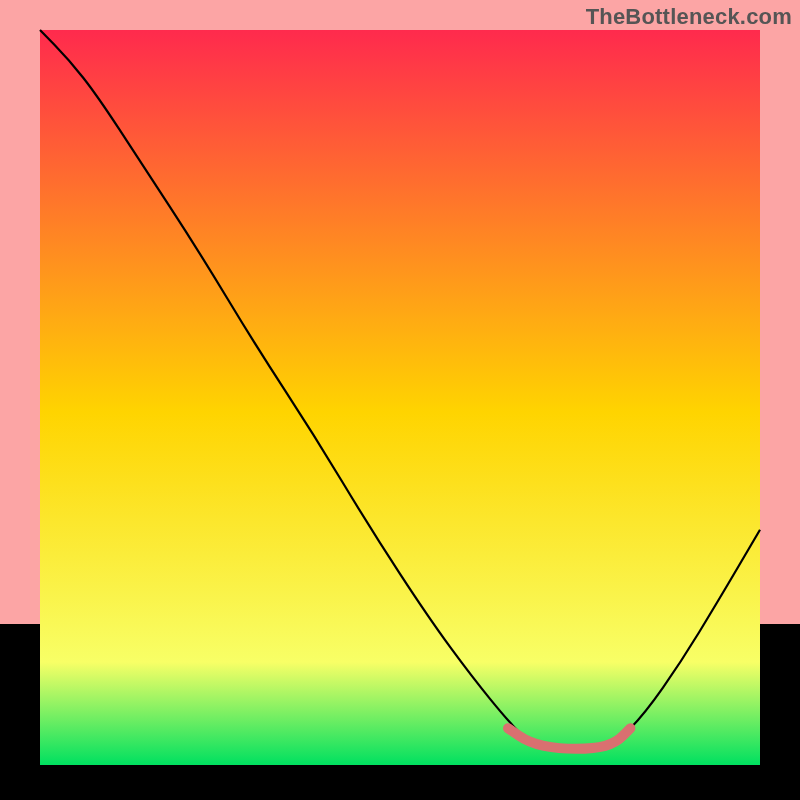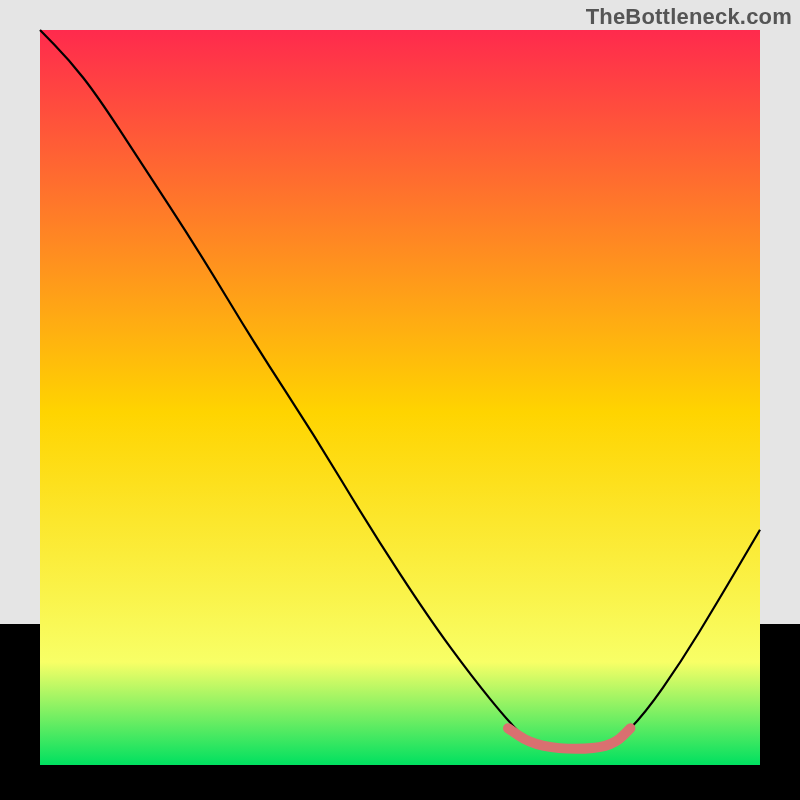--- a/index.html
+++ b/index.html
@@ -7,21 +7,21 @@
     padding: 0;
     width: 800px;
     height: 800px;
     background: #000;
     font-family: Arial, Helvetica, sans-serif;
   }
   .wrap {
     position: relative;
     width: 800px;
     height: 624px;
-    background: #e5e5e5;
+    background: #fca5a5;
   }
   .watermark {
     position: absolute;
     top: 4px;
     right: 8px;
     color: #555;
     font-size: 22px;
     font-weight: bold;
     letter-spacing: 0.2px;
   }

